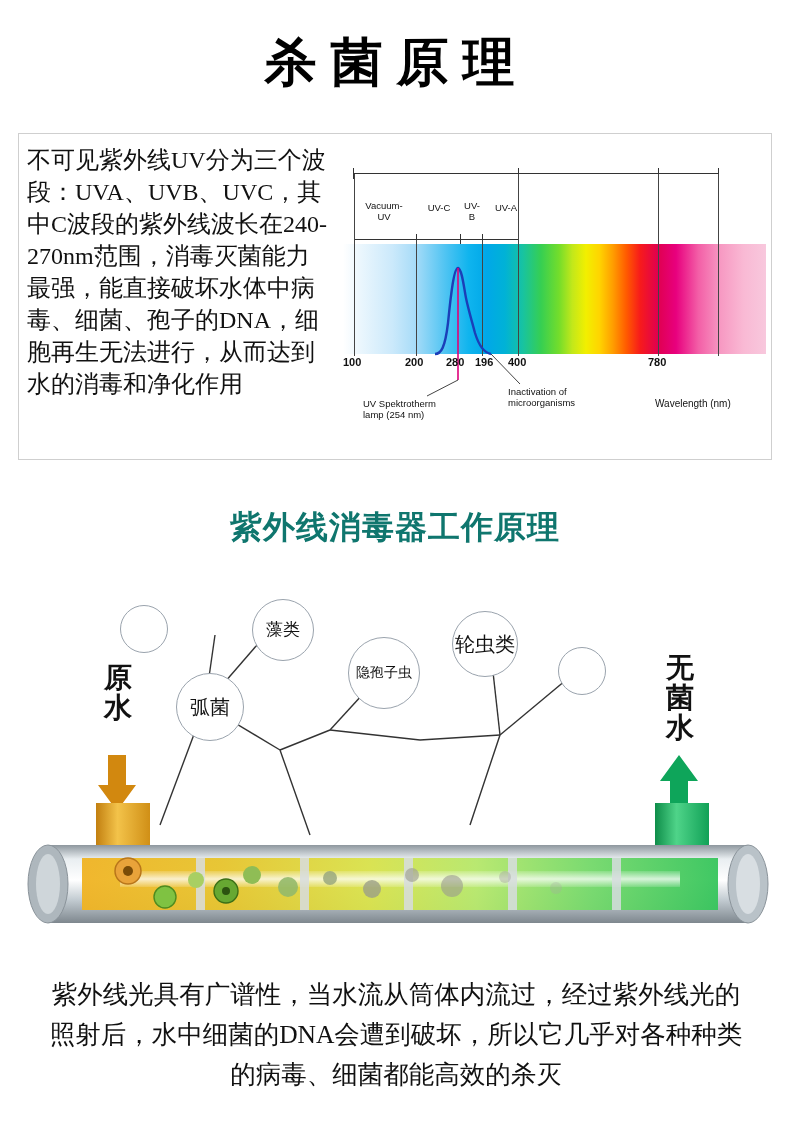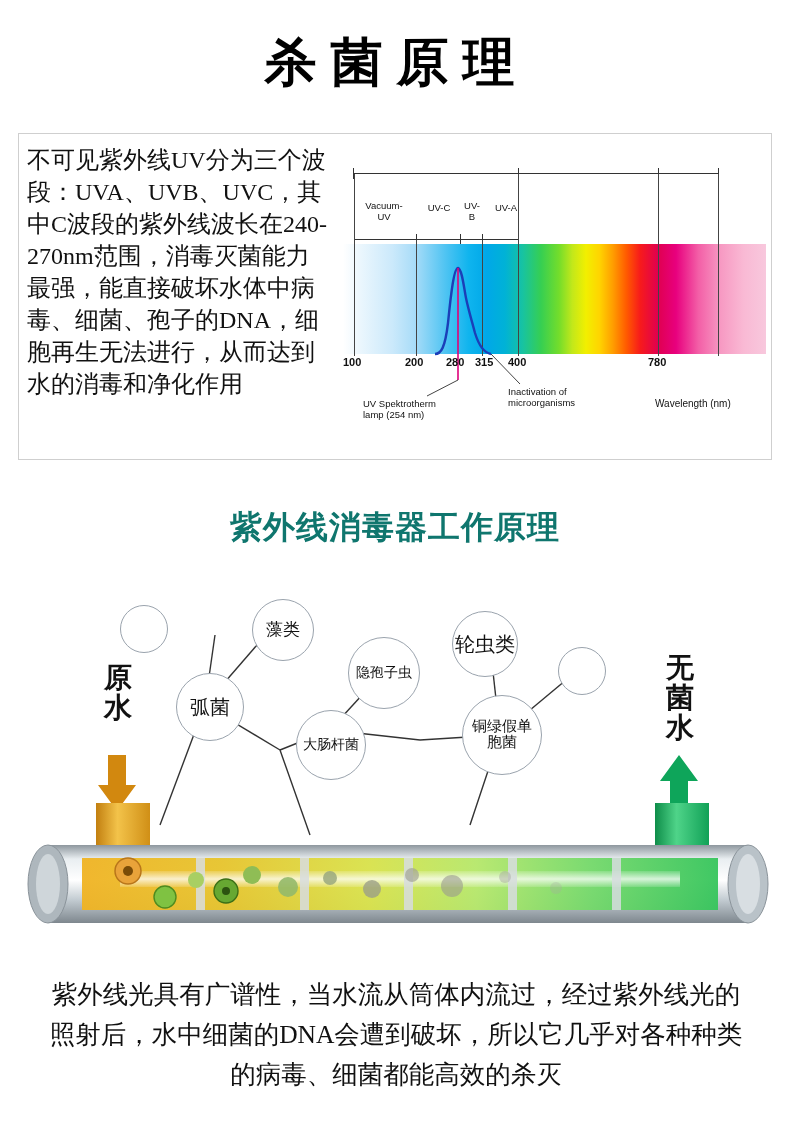--- a/index.html
+++ b/index.html
@@ -301,21 +301,21 @@
 
     <svg width="450" height="300" style="position:absolute;left:0;top:0;pointer-events:none;">
       <path d="M120,206 C126,206 130,200 133,175 C136,145 139,120 143,120 C147,121 149,140 151,150 C153,160 156,170 160,185 C164,198 170,205 176,206" fill="none" stroke="#1b3fb8" stroke-width="2.4"></path>
       <line x1="143" y1="120" x2="143" y2="232" stroke="#e0007a" stroke-width="1.6"></line>
     </svg>
 
     <div class="axis-ticklabels">
       <span style="left:28px;">100</span>
       <span style="left:90px;">200</span>
       <span style="left:131px;">280</span>
-      <span style="left:160px;">315</span>
+      <span style="left:160px;">196</span>
       <span style="left:193px;">400</span>
       <span style="left:333px;">780</span>
     </div>
 
     <svg width="450" height="300" style="position:absolute;left:0;top:0;pointer-events:none;">
       <line x1="143" y1="232" x2="112" y2="248" stroke="#444" stroke-width="1"></line>
       <line x1="176" y1="206" x2="205" y2="236" stroke="#444" stroke-width="1"></line>
     </svg>
 
     <div class="fig-caption" style="left:48px;top:250px;">UV Spektrotherm<br>lamp (254 nm)</div>
@@ -349,23 +349,21 @@
   <div class="node-label" style="left:558px;top:72px;width:48px;height:48px;"></div>
 
   <div class="node-label" style="left:176px;top:98px;width:68px;height:68px;font-size:20px;">弧菌</div>
 
   <div class="node-label" style="left:252px;top:24px;width:62px;height:62px;font-size:17px;">藻类</div>
 
   <div class="node-label" style="left:348px;top:62px;width:72px;height:72px;font-size:14px;">隐孢子虫</div>
 
   <div class="node-label" style="left:452px;top:36px;width:66px;height:66px;font-size:20px;">轮虫类</div>
 
-  <div class="node-label" style="left:296px;top:135px;width:70px;height:70px;font-size:14px;">大肠杆菌</div>
-
-  <div class="node-label" style="left:462px;top:120px;width:80px;height:80px;font-size:15px;padding:0 6px;">铜绿假单胞菌</div>
+
 
   <div class="big-side-label" style="left:98px;top:88px;width:40px;">原<br>水</div>
   <div class="big-side-label" style="left:660px;top:78px;width:40px;">无<br>菌<br>水</div>
 
   <svg width="70" height="70" style="position:absolute;left:88px;top:180px;">
     <polygon points="20,0 38,0 38,30 48,30 29,56 10,30 20,30" fill="#d2880f"></polygon>
   </svg>
 
   <svg width="70" height="70" style="position:absolute;left:650px;top:180px;">
     <polygon points="29,0 48,26 38,26 38,56 20,56 20,26 10,26" fill="#0ea55a"></polygon>

